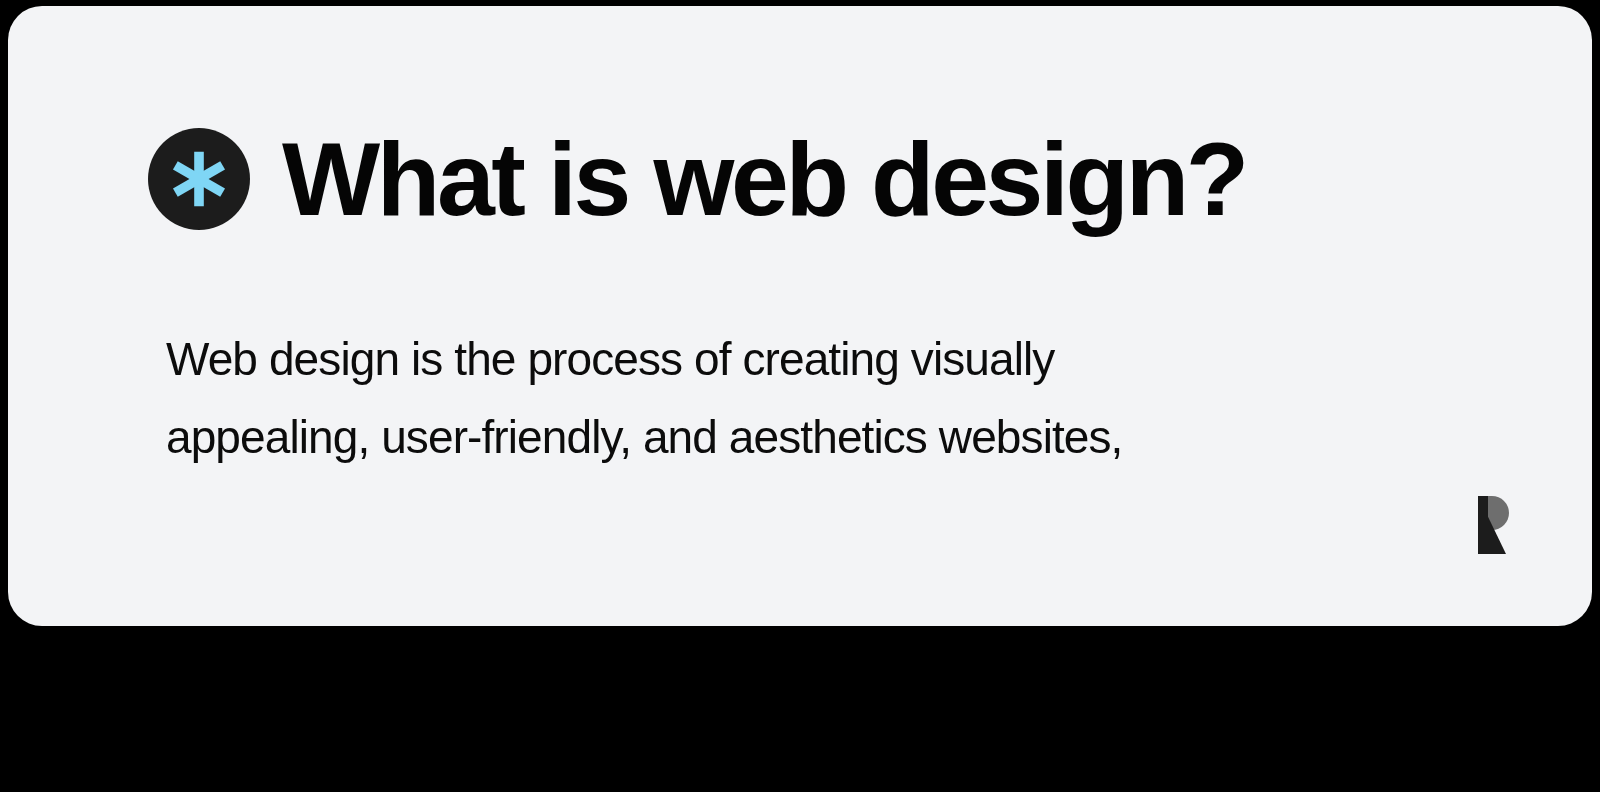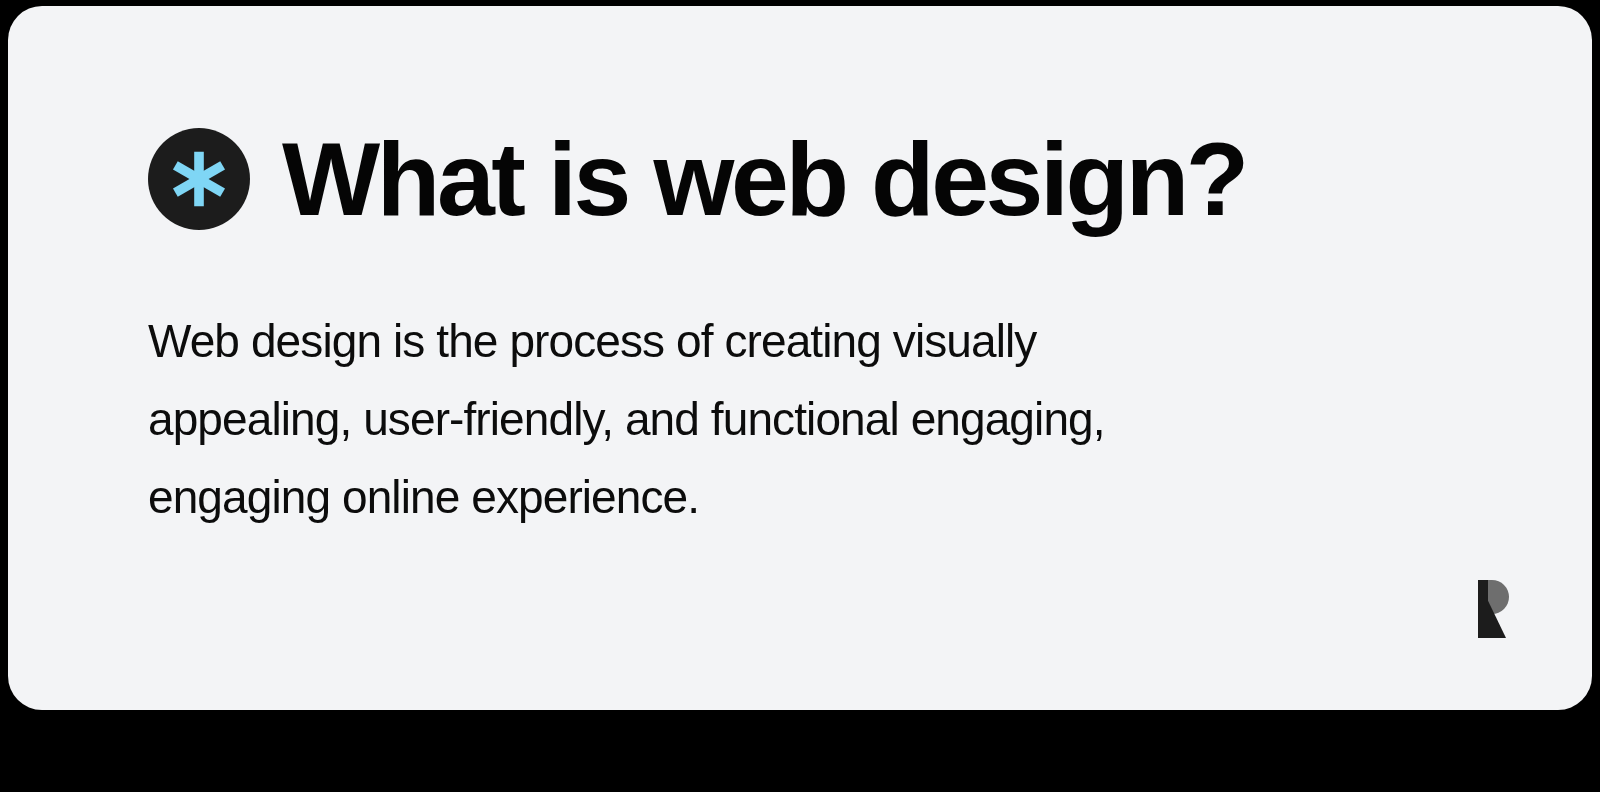--- a/index.html
+++ b/index.html
@@ -12,21 +12,21 @@
     height: 792px;
     overflow: hidden;
     font-family: "Liberation Sans", sans-serif;
   }
 
   .card {
     position: absolute;
     left: 8px;
     top: 6px;
     width: 1584px;
-    height: 704px;
+    height: 620px;
     background: #f3f4f6;
     border-radius: 34px;
     box-sizing: border-box;
     overflow: hidden;
   }
 
   .content {
     position: absolute;
     left: 140px;
     top: 112px;
@@ -63,21 +63,21 @@
     font-size: 104px;
     line-height: 1.02;
     letter-spacing: -3.4px;
     color: #050505;
     margin: 0;
     white-space: nowrap;
   }
 
   
   .body-copy {
-    margin: 0;
+    margin: 18px;
     padding-top: 62px;
     max-width: 1215px;
     font-family: "Liberation Sans", sans-serif;
     font-weight: 400;
     font-size: 46px;
     line-height: 78px;
     letter-spacing: -0.9px;
     color: #0c0c0c;
   }
   .body-copy .line {
@@ -114,22 +114,21 @@
             <line x1="11.9" y1="28" x2="88.1" y2="72"></line>
             <line x1="88.1" y1="28" x2="11.9" y2="72"></line>
           </g>
         </svg>
       </div>
       <h1 class="page-title">What is web design?</h1>
     </div>
 
     <p class="body-copy">
       <span class="line">Web design is the process of creating visually</span>
-      <span class="line">appealing, user-friendly, and functional engaging,</span>
-      <span class="line">engaging online experience.</span>
+      <span class="line">appealing, user-friendly, and aesthetics websites,</span>
     </p>
 
   </div>
 
   <div class="brand-mark">
     <svg viewBox="0 0 52 64" aria-hidden="true">
       <path d="M16 6 H30 A17 17 0 0 1 30 40 H16 Z" fill="#6e6e6e"></path>
       <path d="M16 6 L44 64 H16 Z" fill="#1c1c1c"></path>
       <rect x="16" y="6" width="10" height="58" fill="#1c1c1c"></rect>
     </svg>

